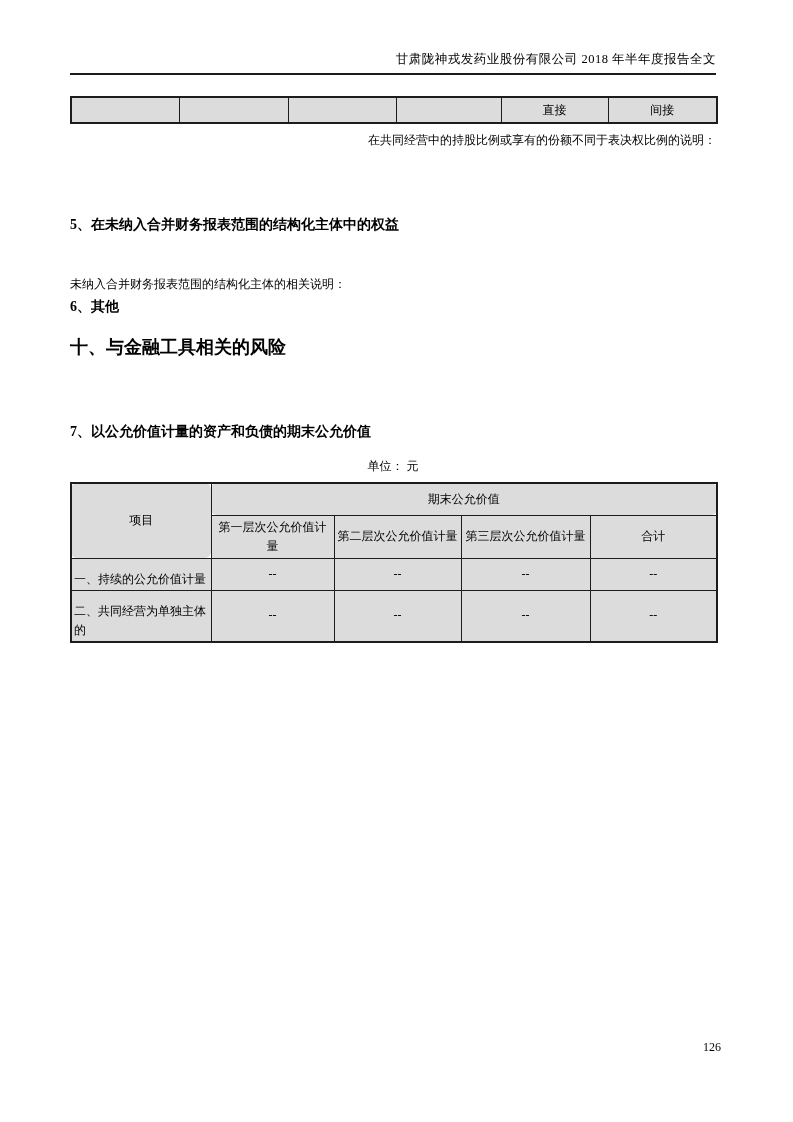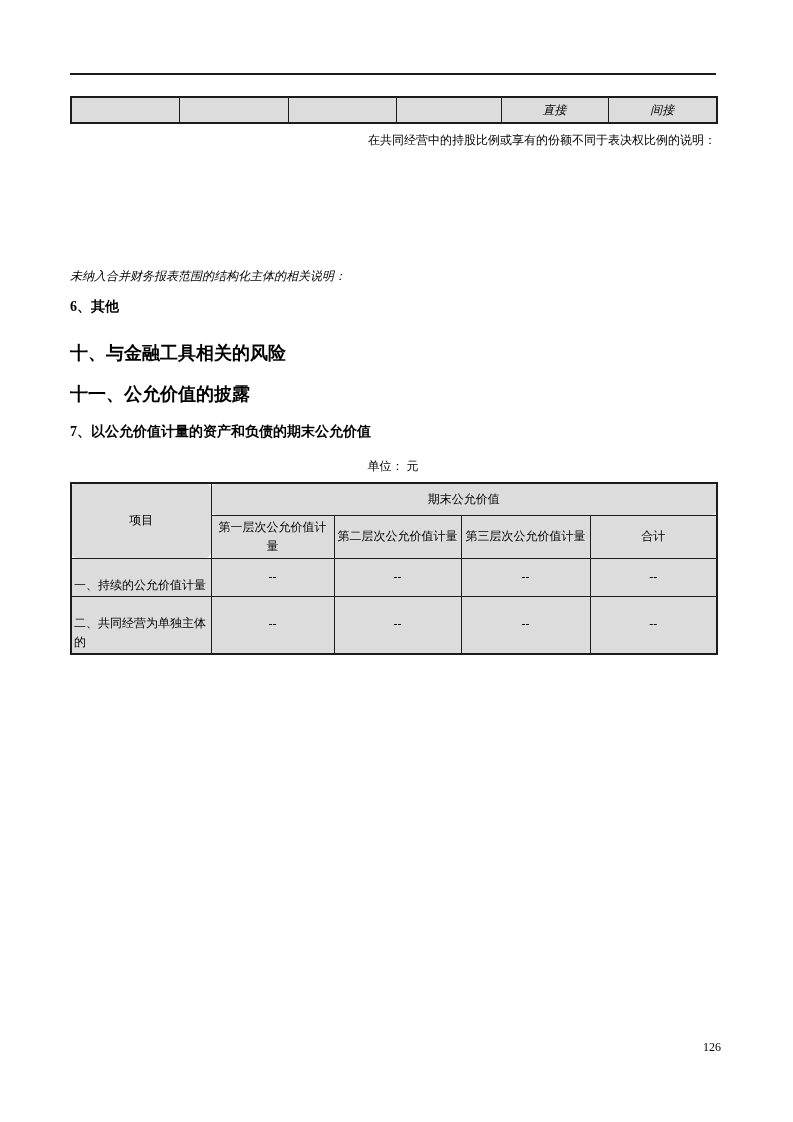--- a/index.html
+++ b/index.html
@@ -29,36 +29,35 @@
     background: var(--border, #1c1c1c);
   }
 
   .body-text {
     font-size: 12px;
     line-height: 16px;
   }
   .p1 { top: 132px; text-align: right; }
   .p2 { top: 156px; }
   .p3 { top: 179px; }
-  .p4 { top: 268px; font-style: italic; }
+  .p4 { top: 276px; }
 
   .h3 {
     font-size: 14px;
     font-weight: bold;
     line-height: 19px;
   }
   .h5  { top: 215px; }
   .h6  { top: 297px; }
   .h11-1 { top: 422px; }
 
   .h2 {
     font-size: 18px;
     font-weight: bold;
     line-height: 23px;
-    margin-top: 6px;
   }
   .h10 { top: 336px; }
   .h11 { top: 377px; }
 
   .unit-label {
     top: 458px;
     font-size: 12px;
     text-align: center;
   }
 
@@ -69,55 +68,55 @@
   }
   .top-table { top: 96px; border: 2px solid var(--border, #1c1c1c); }
   .top-table td {
     border: 1px solid var(--border, #1c1c1c);
     background: var(--cell-bg, #dcdcdc);
     height: 26px;
     text-align: center;
     vertical-align: middle;
     font-size: 12px;
     padding: 0 3px;
-    font-style: italic;
   }
 
   .fv-table { top: 482px; border: 2px solid var(--border, #1c1c1c); }
   .fv-table td {
     border: 1px solid var(--border, #1c1c1c);
     background: var(--cell-bg, #dcdcdc);
     text-align: center;
     vertical-align: middle;
     font-size: 12px;
     line-height: 19px;
     padding: 2px;
     word-break: break-all;
   }
   .fv-table tr.hdr-group td { height: 32px; border-radius: 6px; }
   .fv-table tr.hdr-cols td  { height: 42px; }
   .fv-table tr.body-row-1 td { height: 32px; }
   .fv-table tr.body-row-2 td { height: 44px; }
   .fv-table td.row-label {
     text-align: left;
-    padding: 17px 1px 1px 2px;
+    padding: 11px 1px 1px 2px;
   }
 
   .page-number {
     position: absolute;
     top: 1040px;
     right: 72px;
     font-size: 12px;
   }
 </style>
 </head>
 <body>
 
 <div class="page">
 
+  <div class="abs header-title">甘肃陇神戎发药业股份有限公司 2018 年半年度报告全文</div>
   <div class="abs header-rule"></div>
 
   <table class="abs top-table">
     <colgroup>
       <col style="width:108px">
         <col style="width:109px">
         <col style="width:108px">
       <col style="width:105px">
         <col style="width:107px">
         <col style="width:109px">
@@ -129,25 +128,25 @@
       <td></td>
       <td></td>
       <td>直接</td>
       <td>间接</td>
     </tr>
   </tbody>
     </table>
 
   <p class="abs body-text p1">在共同经营中的持股比例或享有的份额不同于表决权比例的说明：</p>
 
+  <h3 class="abs h3 h5">5、在未纳入合并财务报表范围的结构化主体中的权益</h3>
   <p class="abs body-text p4">未纳入合并财务报表范围的结构化主体的相关说明：</p>
   <h3 class="abs h3 h6">6、其他</h3>
 
   <h2 class="abs h2 h10">十、与金融工具相关的风险</h2>
-  <h2 class="abs h2 h11">十一、公允价值的披露</h2>
   <h3 class="abs h3 h11-1">7、以公允价值计量的资产和负债的期末公允价值</h3>
 
   <div class="abs unit-label">单位： 元</div>
 
   <table class="abs fv-table">
     <colgroup>
       <col style="width:140px">
         <col style="width:123px">
         <col style="width:127px">
       <col style="width:129px">

